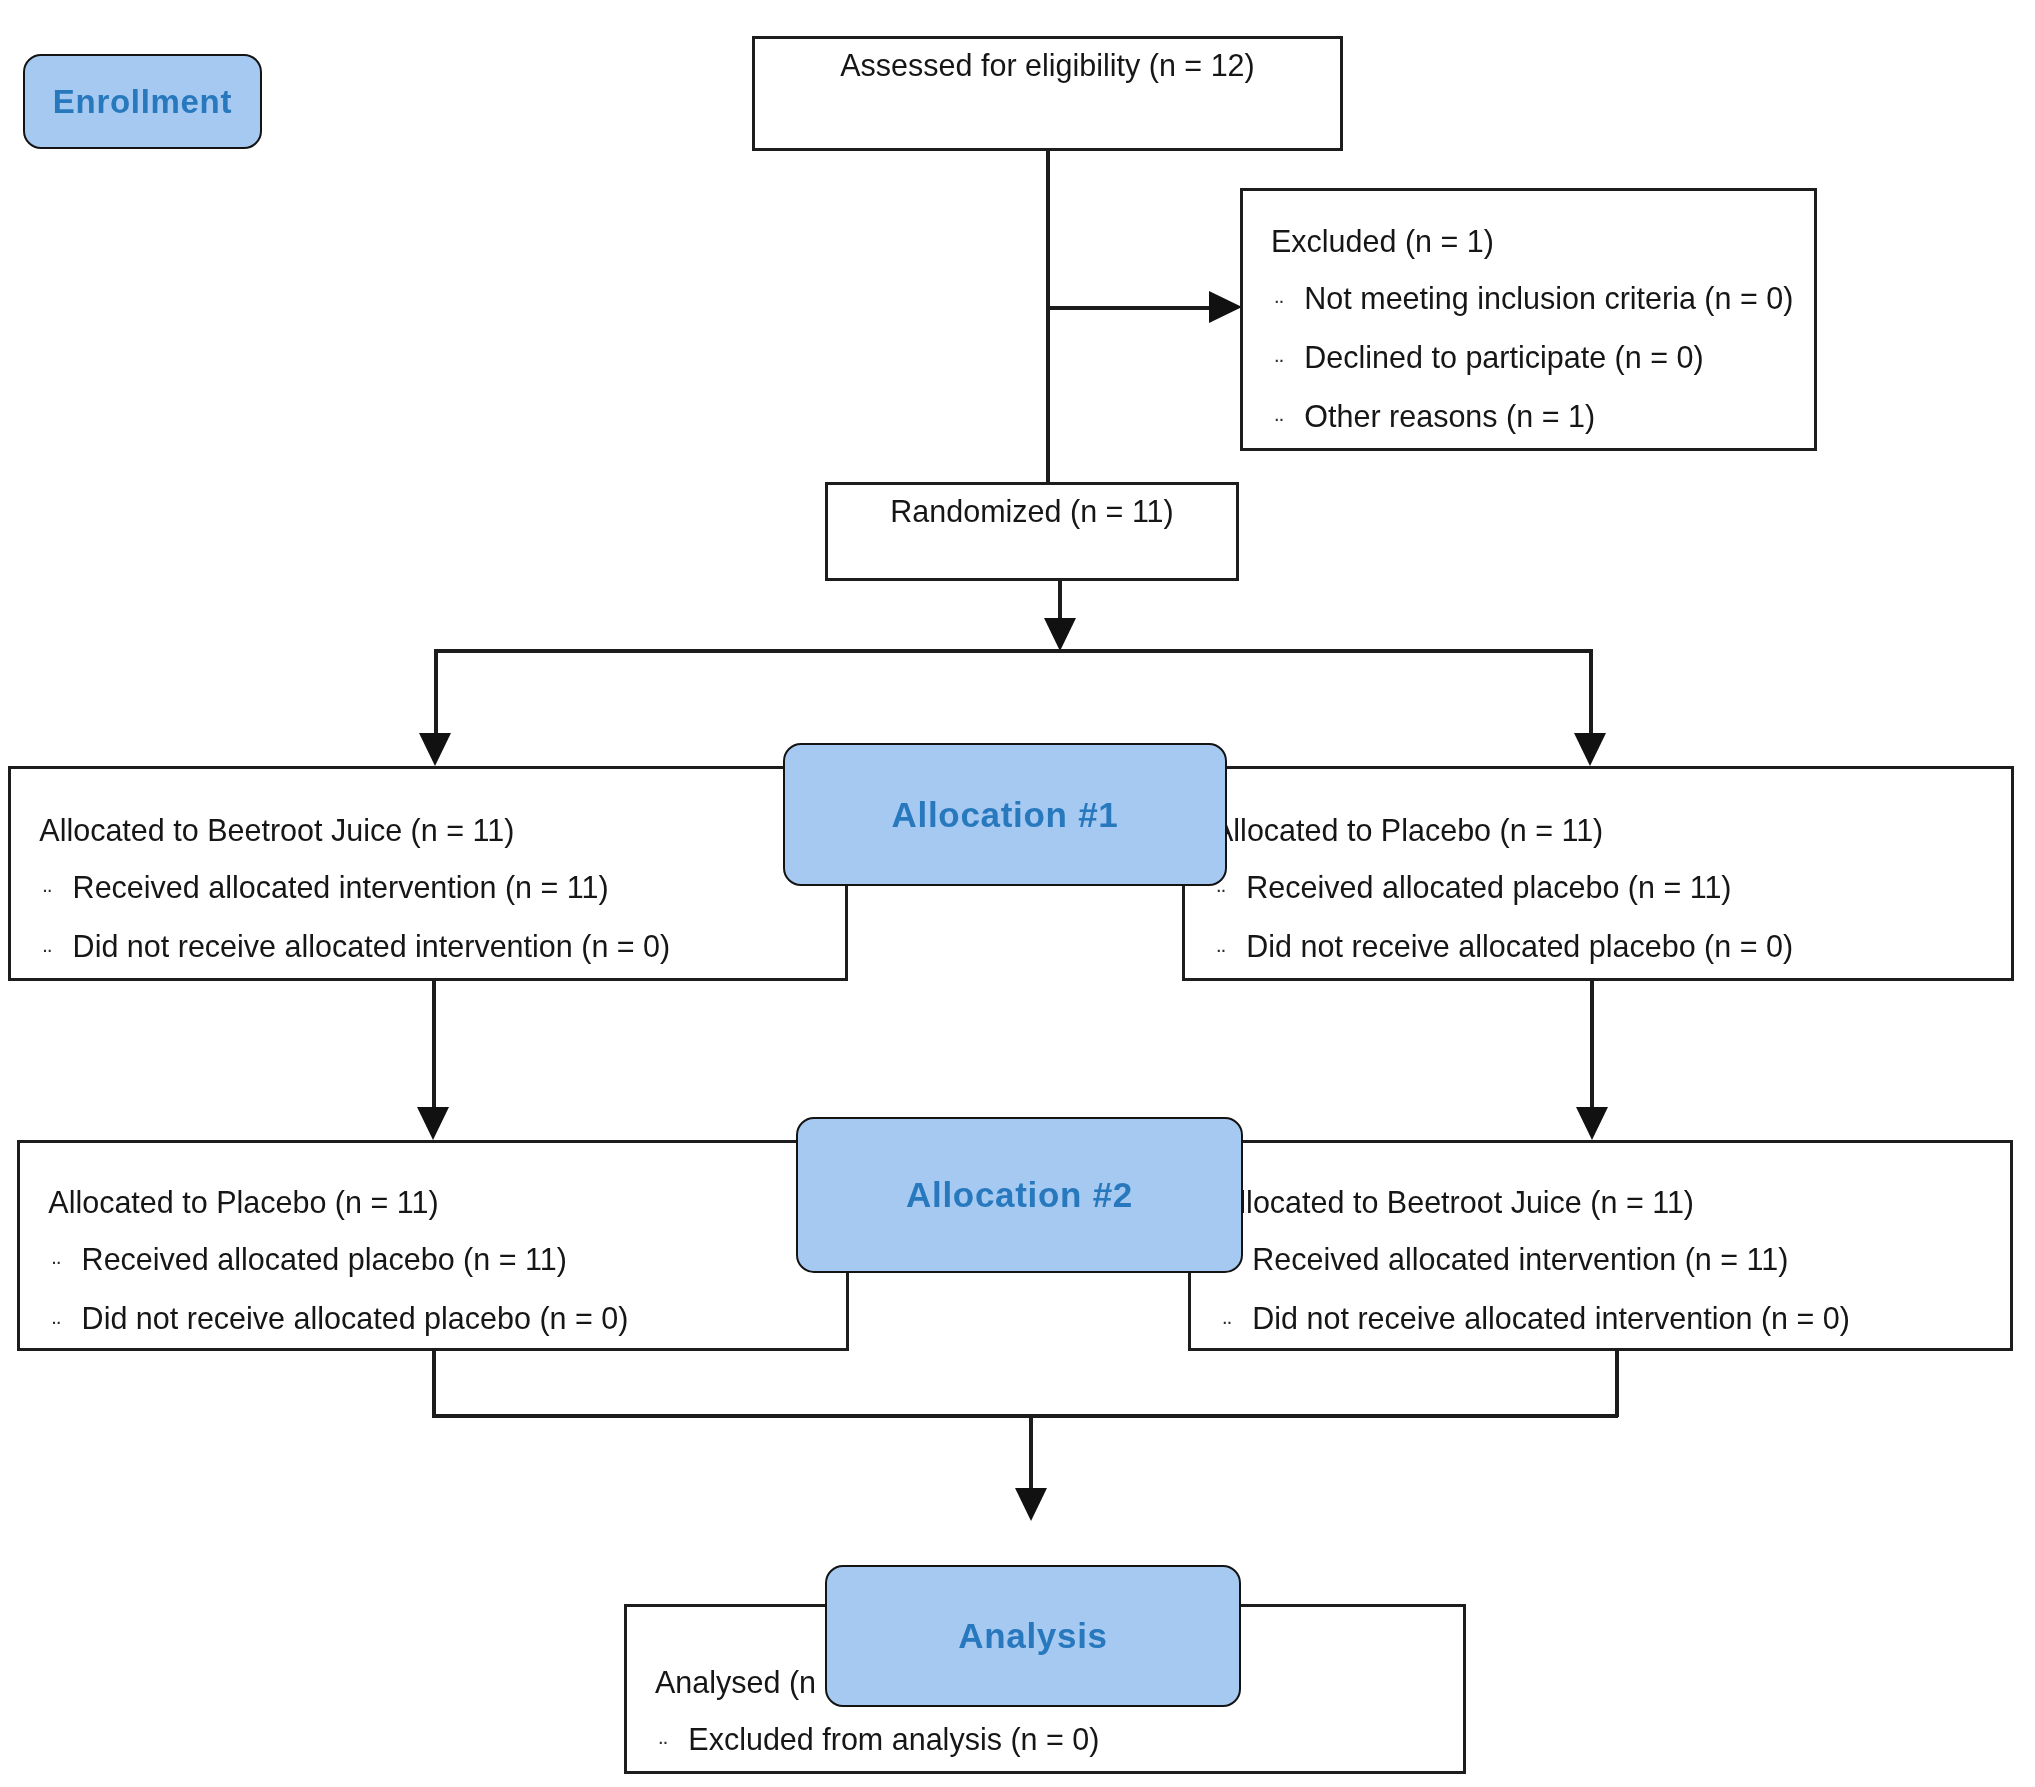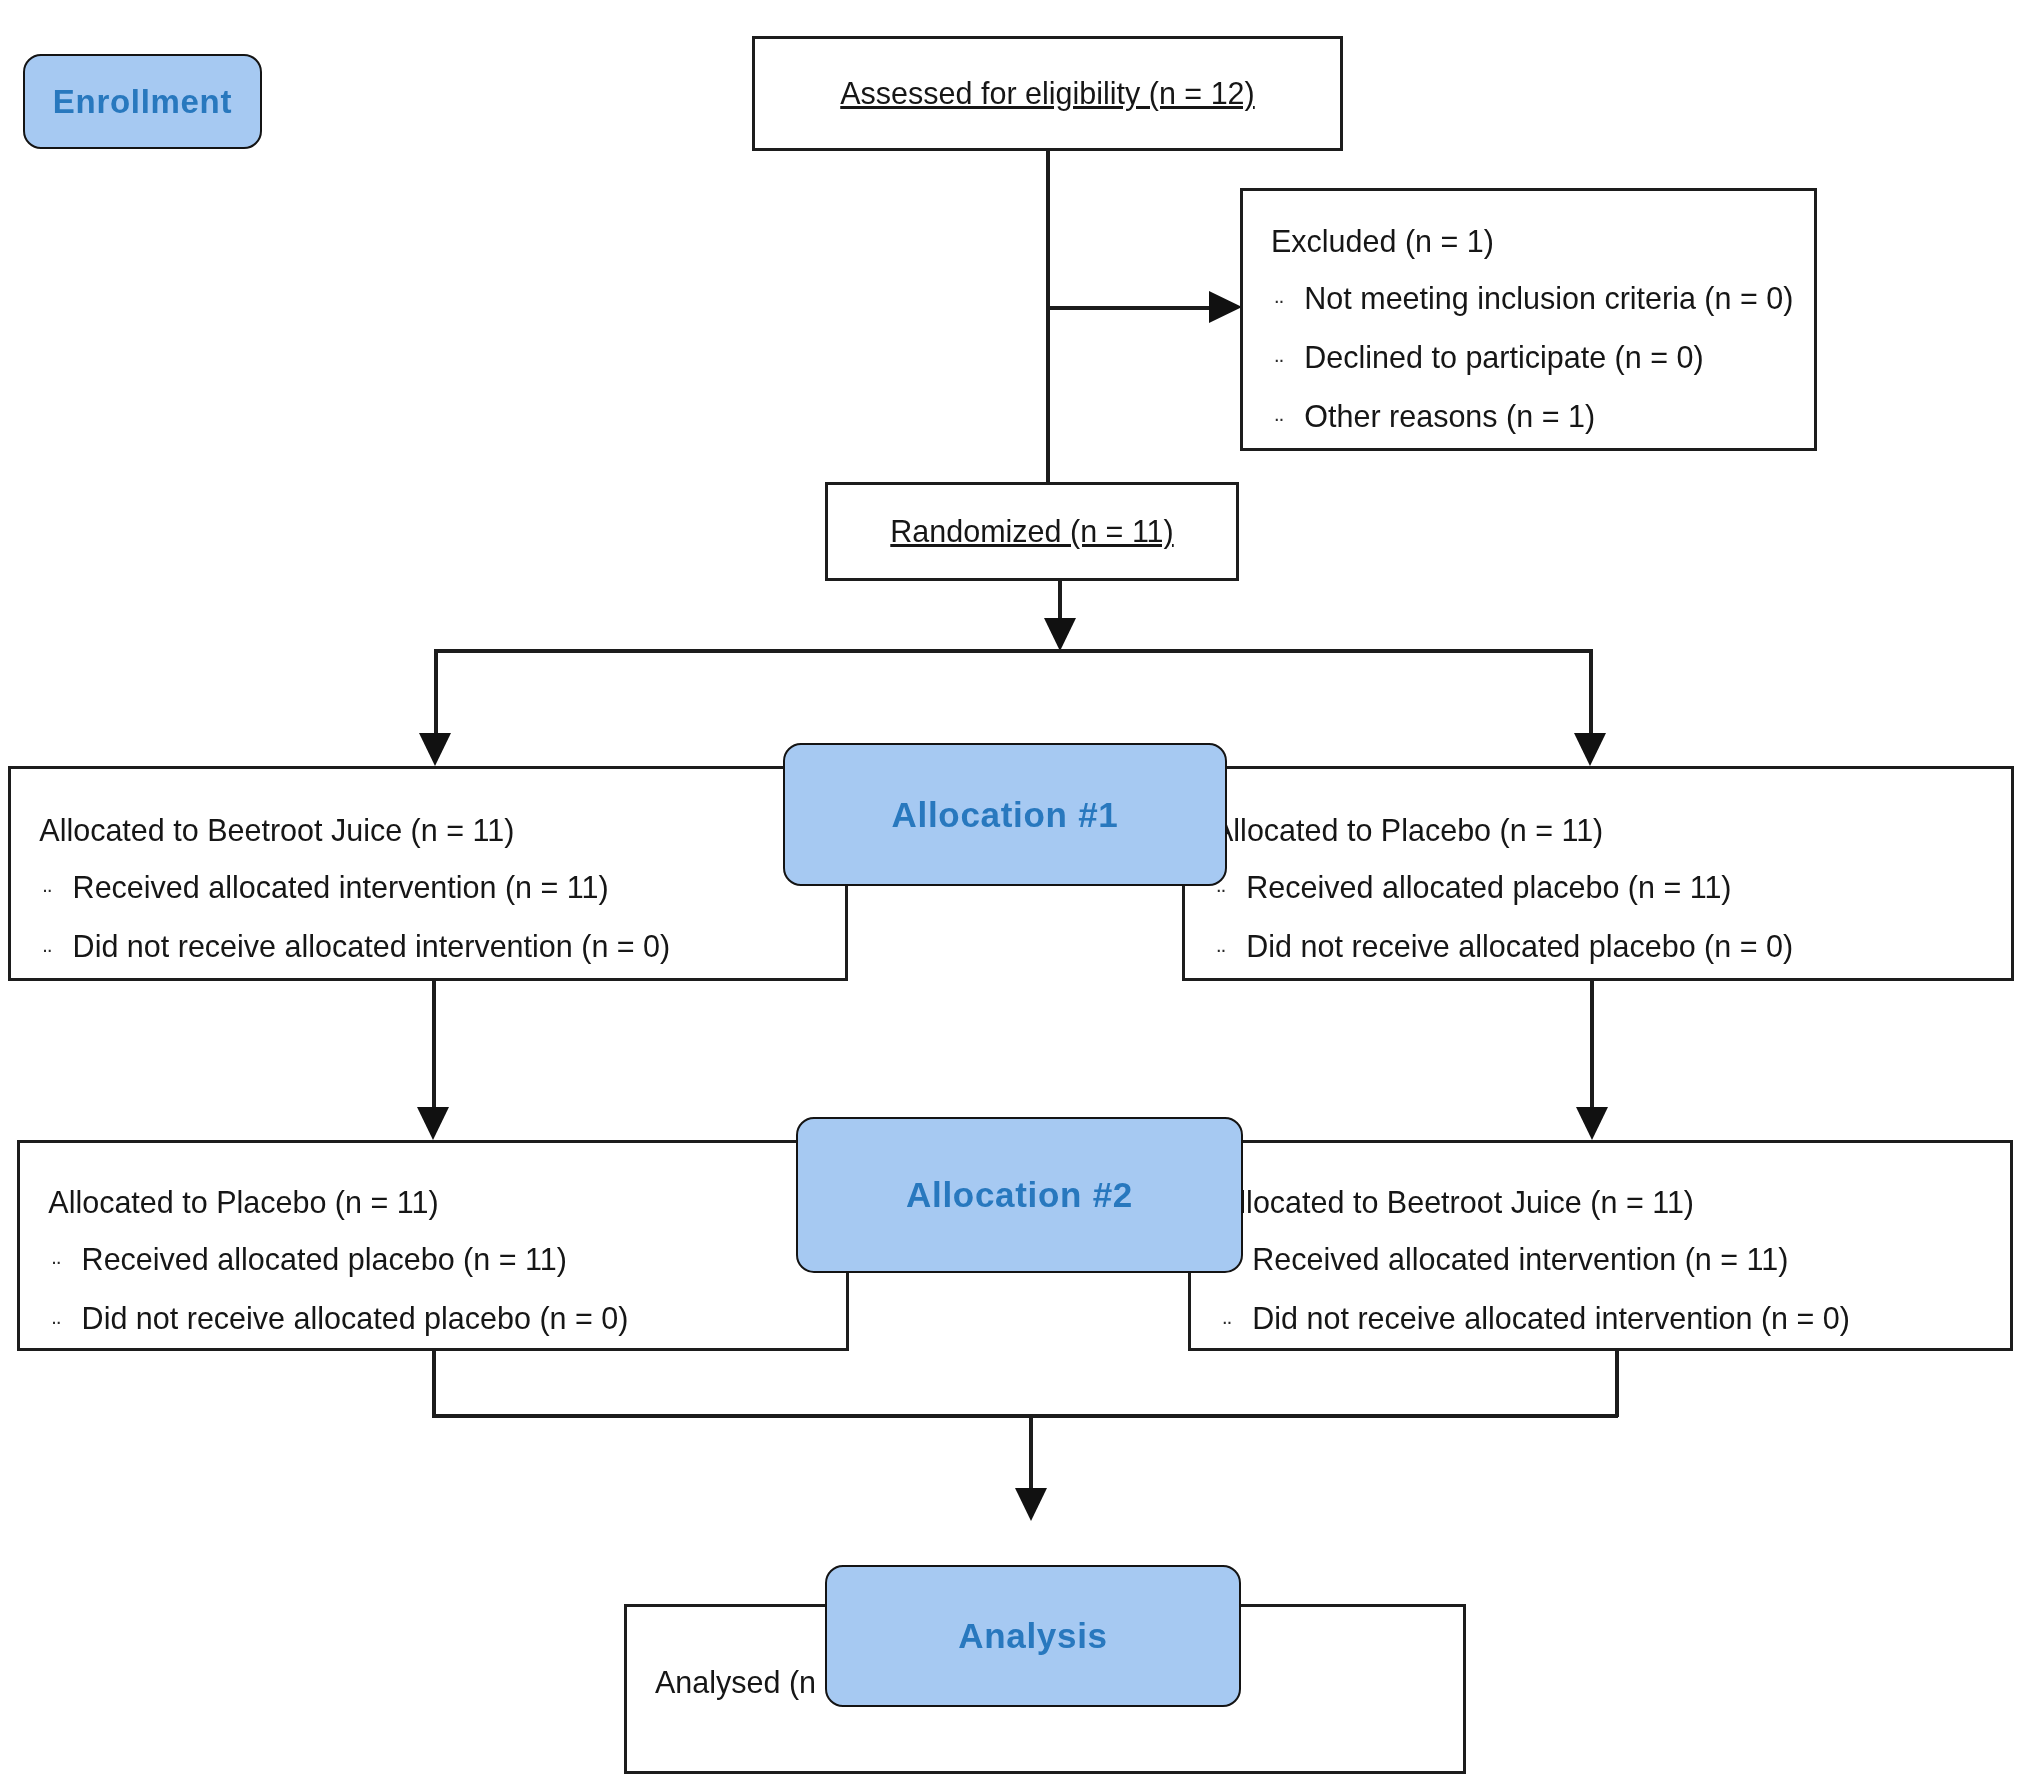--- a/index.html
+++ b/index.html
@@ -16,21 +16,21 @@
   
   .box {
     position: absolute;
     background: #ffffff;
     border: 3.5px solid #1d1d1d;
     box-sizing: border-box;
     z-index: 2;
     font-size: 30.5px;
     line-height: 53px;
   }
-  .box.center { display: flex; align-items: center; justify-content: center; text-decoration: underline; }
+  .box.center { display: flex; justify-content: center; }
   .box .inner { padding: 28px 21px 21px 28px; }
   .title { white-space: nowrap; }
   .li { white-space: nowrap; padding-left: 4.2px; margin-top: 4.2px; }
   .blt {
     display: inline-block;
     position: relative;
     top: 0.34em;
     font-size: 0.8em;
     margin-right: 21px;
     color: #2a2a2a;
@@ -189,17 +189,20 @@
       </div>
       <div class="li">
         <span class="blt">¨</span><span>Did not receive allocated intervention (n = 0)</span>
       </div>
     </div>
   </div>
 
   <div class="box" style="left:624px; top:1604px; width:842px; height:170px;">
     <div class="inner" style="padding-top:49px;">
       <div class="title">Analysed (n = 13)</div>
+      <div class="li">
+        <span class="blt">¨</span><span>Excluded from analysis (n = 0)</span>
+      </div>
     </div>
   </div>
 
 </div>
 
 
 </body></html>

